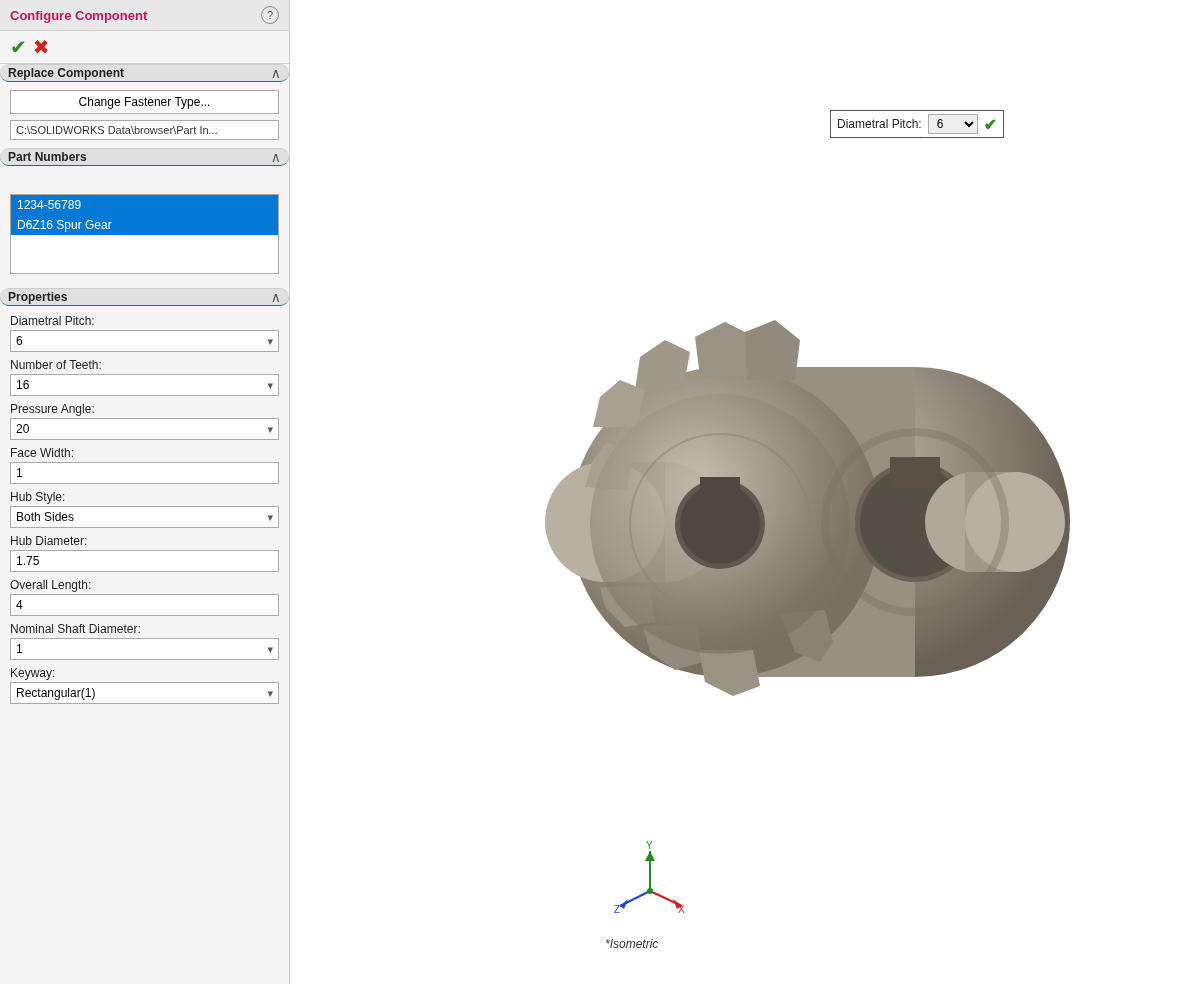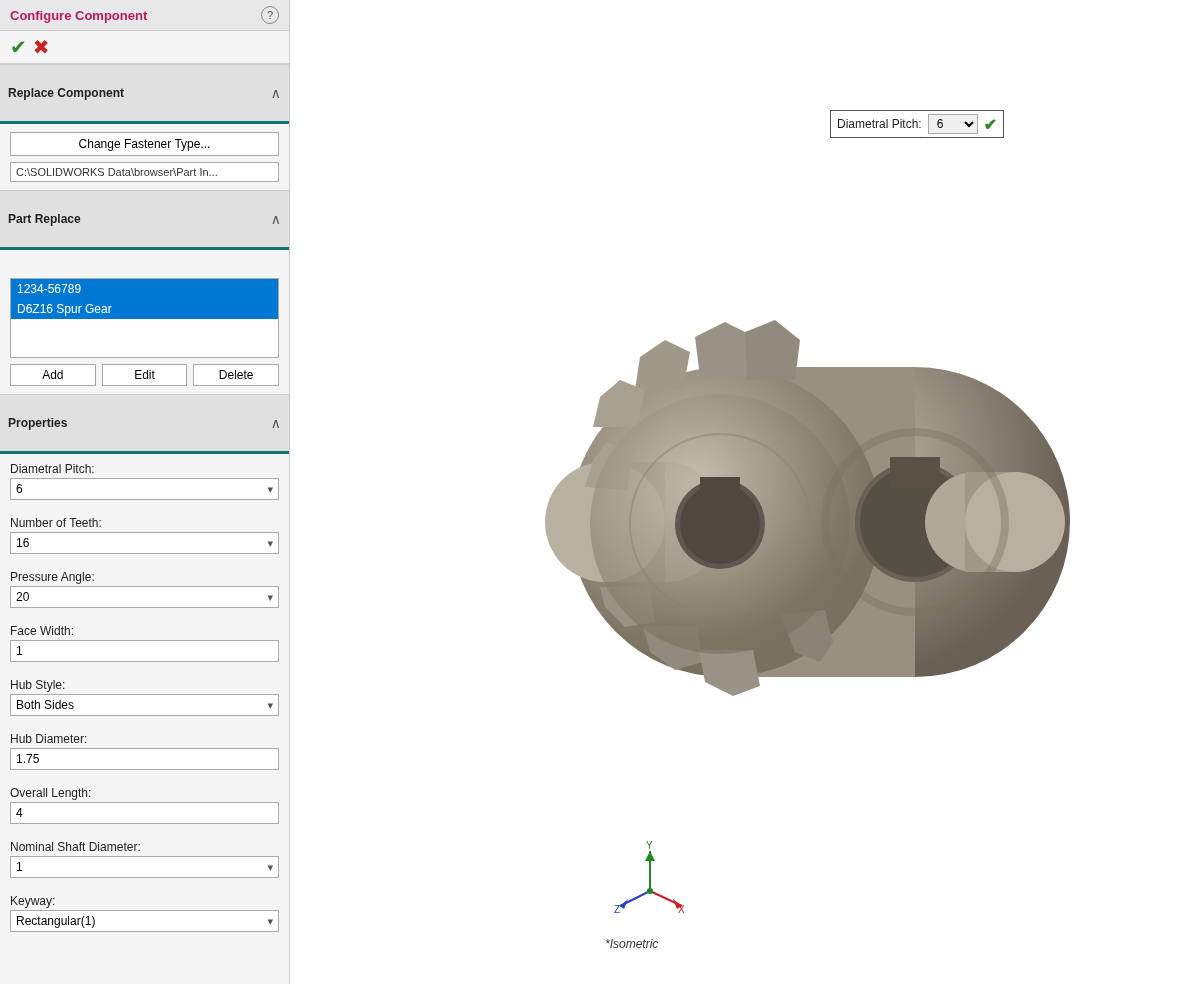--- a/index.html
+++ b/index.html
@@ -79,23 +79,24 @@
 
     .section {
       padding: 0;
     }
 
     .section-header {
       display: flex;
       align-items: center;
       justify-content: space-between;
       background: #e0e0e0;
-      padding: 20px 8px;
-      border-bottom: 3px solid #0f766e;
+      padding: 0 8px;
+      border-bottom: 1px solid #0f766e;
       border-top: 1px solid #ccc;
+      border-radius: 13px;
     }
 
     .section-title {
       font-weight: bold;
       font-size: 12px;
       color: #222;
     }
 
     .section-toggle {
       font-size: 14px;
@@ -163,21 +164,21 @@
       cursor: pointer;
       font-size: 12px;
       text-align: center;
     }
 
     
     .prop-label {
       font-size: 12px;
       color: #222;
       margin-bottom: 2px;
-      margin-top: 16px;
+      margin-top: 6px;
     }
 
     .prop-label:first-child {
       margin-top: 0;
     }
 
     .prop-select {
       width: 100%;
       padding: 3px 5px;
       border: 1px solid #aaa;
@@ -315,32 +316,27 @@
         <span class="section-toggle">∧</span>
       </div>
       <div class="section-content">
         <button class="btn-change-fastener">Change Fastener Type...</button>
         <div class="path-display">C:\SOLIDWORKS Data\browser\Part In...</div>
       </div>
     </div>
 
     <div class="section">
       <div class="section-header">
-        <span class="section-title">Part Replace</span>
+        <span class="section-title">Part Numbers</span>
         <span class="section-toggle">∧</span>
       </div>
       <div class="section-content">
         <div class="part-numbers-list">
           <div class="part-item selected">1234-56789</div>
           <div class="part-item selected">D6Z16 Spur Gear</div>
-        </div>
-        <div class="part-buttons">
-          <button class="part-btn">Add</button>
-          <button class="part-btn">Edit</button>
-          <button class="part-btn">Delete</button>
         </div>
       </div>
     </div>
 
     <div class="section">
       <div class="section-header">
         <span class="section-title">Properties</span>
         <span class="section-toggle">∧</span>
       </div>
       <div class="section-content" id="props-container">

